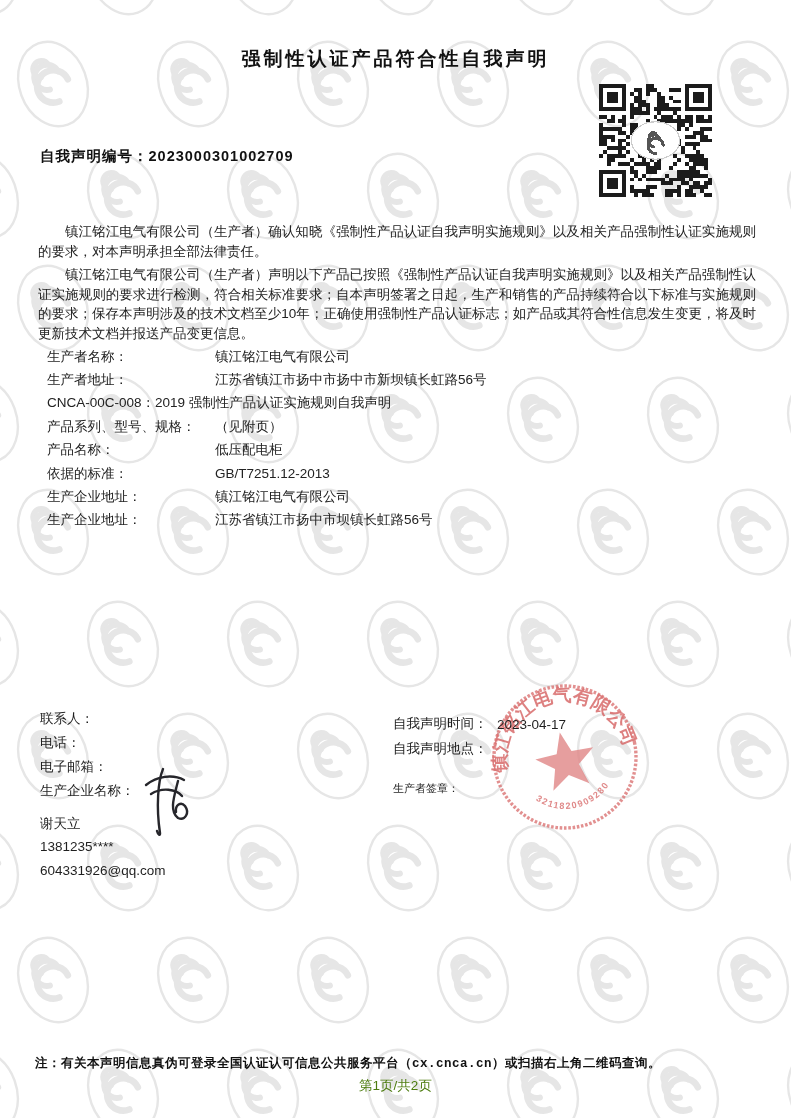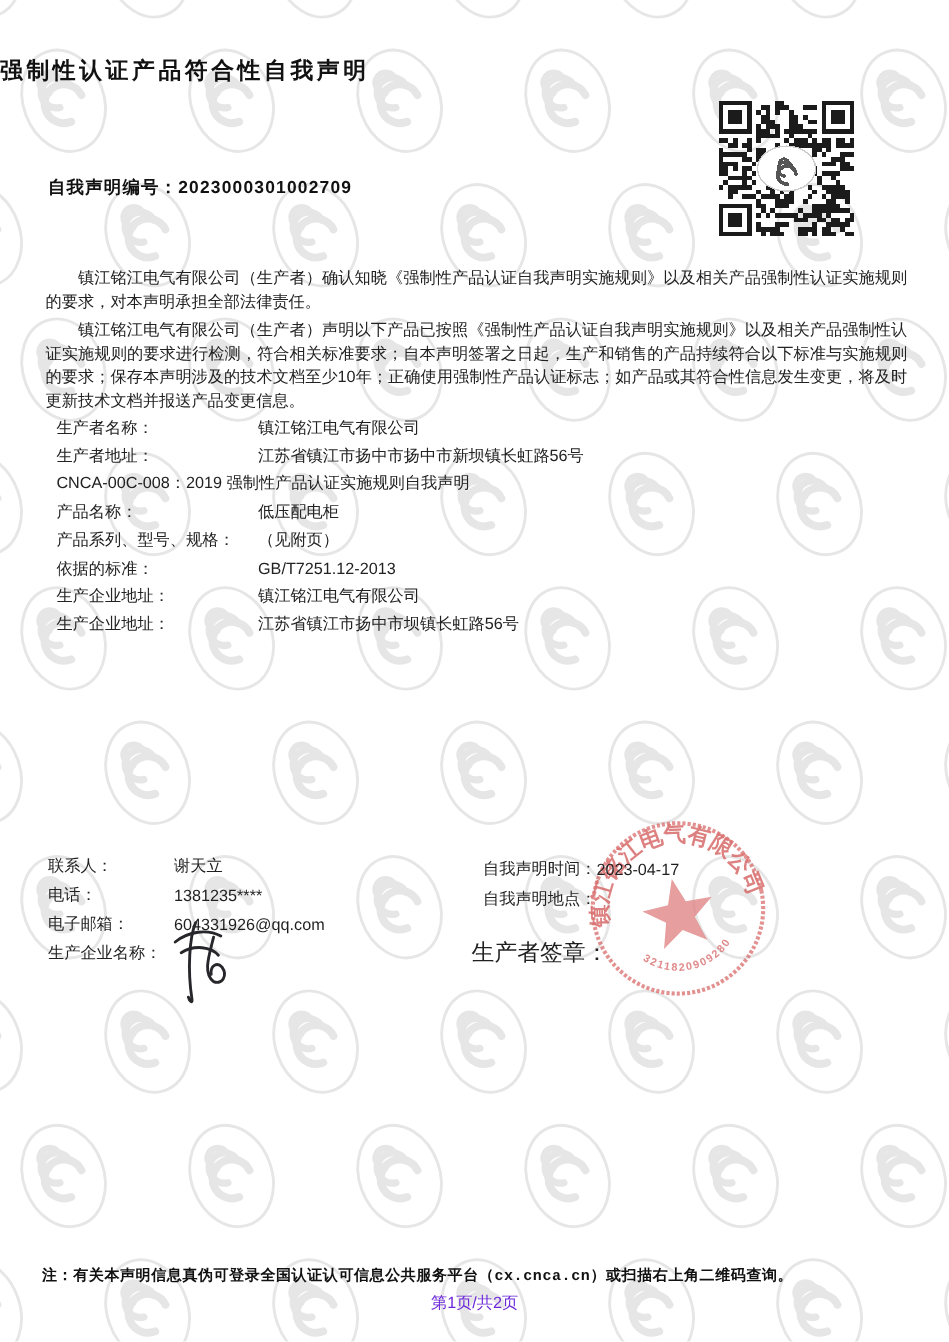--- a/index.html
+++ b/index.html
@@ -6,54 +6,54 @@
   body{
     width:791px;height:1118px;position:relative;background:#ffffff;
     font-family:"Liberation Sans","DejaVu Sans",sans-serif;color:#1f1f1f;
     overflow:hidden;
   }
   .layer{position:absolute;left:0;top:0;width:791px;height:1118px;}
   #watermarks{z-index:0;overflow:hidden;}
   #content{z-index:1;}
   .wm{position:absolute;color:#e6e6e6;transform:rotate(-20deg);}
   .doc-title{
-    position:absolute;left:0;top:46px;width:791px;
+    position:absolute;left:0;top:46px;width:791px;text-align:center;
     font-size:19px;font-weight:bold;letter-spacing:3px;color:#111;
   }
   .decl-no{
     position:absolute;left:40px;top:147px;font-size:14.5px;font-weight:bold;
     letter-spacing:1px;color:#111;text-align:center;
   }
   .qr-wrap{position:absolute;left:599px;top:84px;width:113px;height:113px;}
   .paras{
     position:absolute;left:38px;top:190px;width:718px;
     font-size:13.5px;line-height:19.5px;text-align:justify;color:#222;margin-top:32px;
   }
   .paras p{margin:0 0 4px 0;text-indent:2em;}
   .form{position:absolute;left:47px;top:297px;width:710px;font-size:13.5px;margin-top:48px;}
   .form-row{display:flex;height:23.4px;align-items:center;}
   .form-label{width:168px;flex:0 0 168px;color:#222;}
   .form-value{color:#222;}
   .contact{position:absolute;left:40px;top:710px;font-size:13.5px;}
-  .c-row{display:flex;height:24px;align-items:center;}
+  .c-row{display:flex;height:24px;flex-direction:column;}
   .c-label{width:105px;flex:0 0 105px;}
   .meta{position:absolute;left:393px;top:712px;font-size:13.5px;}
   .m-row{display:flex;height:24.5px;align-items:center;}
-  .m-label{width:104px;flex:0 0 104px;text-align:right;}
+  .m-label{width:104px;flex:0 0 104px;}
   .m-value{position:relative;z-index:3;}
-  .producer-seal-label{position:absolute;left:393px;top:781px;font-size:19px;z-index:3;}
+  .producer-seal-label{position:absolute;left:393px;top:781px;font-size:11px;z-index:3;}
   .signature{position:absolute;left:133px;top:763px;z-index:2;}
   .stamp{position:absolute;left:485px;top:677px;z-index:2;mix-blend-mode:multiply;opacity:.88;}
   .footer-note{
     position:absolute;left:35px;top:1055px;width:740px;font-size:12.5px;
     font-weight:bold;color:#111;letter-spacing:.5px;font-family:Liberation Mono, monospace;
   }
   .page-num{
     position:absolute;left:0;top:1077px;width:791px;text-align:center;
-    font-size:13.5px;color:#6d28d9;
+    font-size:13.5px;color:#4d7c0f;
   }
   svg{display:block;}
 </style>
 </head>
 <body>
 
 <svg width="0" height="0" style="position:absolute" aria-hidden="true">
   <defs>
     <g id="ccc-marks" fill="none" stroke="currentColor" stroke-linecap="round">
       <path d="M64 42 A14 14 0 1 0 45 58" stroke-width="9"></path>
@@ -653,26 +653,26 @@
       <span class="form-value">镇江铭江电气有限公司</span>
     </div>
     <div class="form-row">
       <span class="form-label">生产者地址：</span>
       <span class="form-value">江苏省镇江市扬中市扬中市新坝镇长虹路56号</span>
     </div>
     <div class="form-row">
       <span class="form-value">CNCA-00C-008：2019  强制性产品认证实施规则自我声明</span>
     </div>
     <div class="form-row">
+      <span class="form-label">产品系列、型号、规格：</span>
+      <span class="form-value">（见附页）</span>
+    </div>
+    <div class="form-row">
       <span class="form-label">产品名称：</span>
       <span class="form-value">低压配电柜</span>
-    </div>
-    <div class="form-row">
-      <span class="form-label">产品系列、型号、规格：</span>
-      <span class="form-value">（见附页）</span>
     </div>
     <div class="form-row">
       <span class="form-label">依据的标准：</span>
       <span class="form-value">GB/T7251.12-2013</span>
     </div>
     <div class="form-row">
       <span class="form-label">生产企业地址：</span>
       <span class="form-value">镇江铭江电气有限公司</span>
     </div>
     <div class="form-row">

